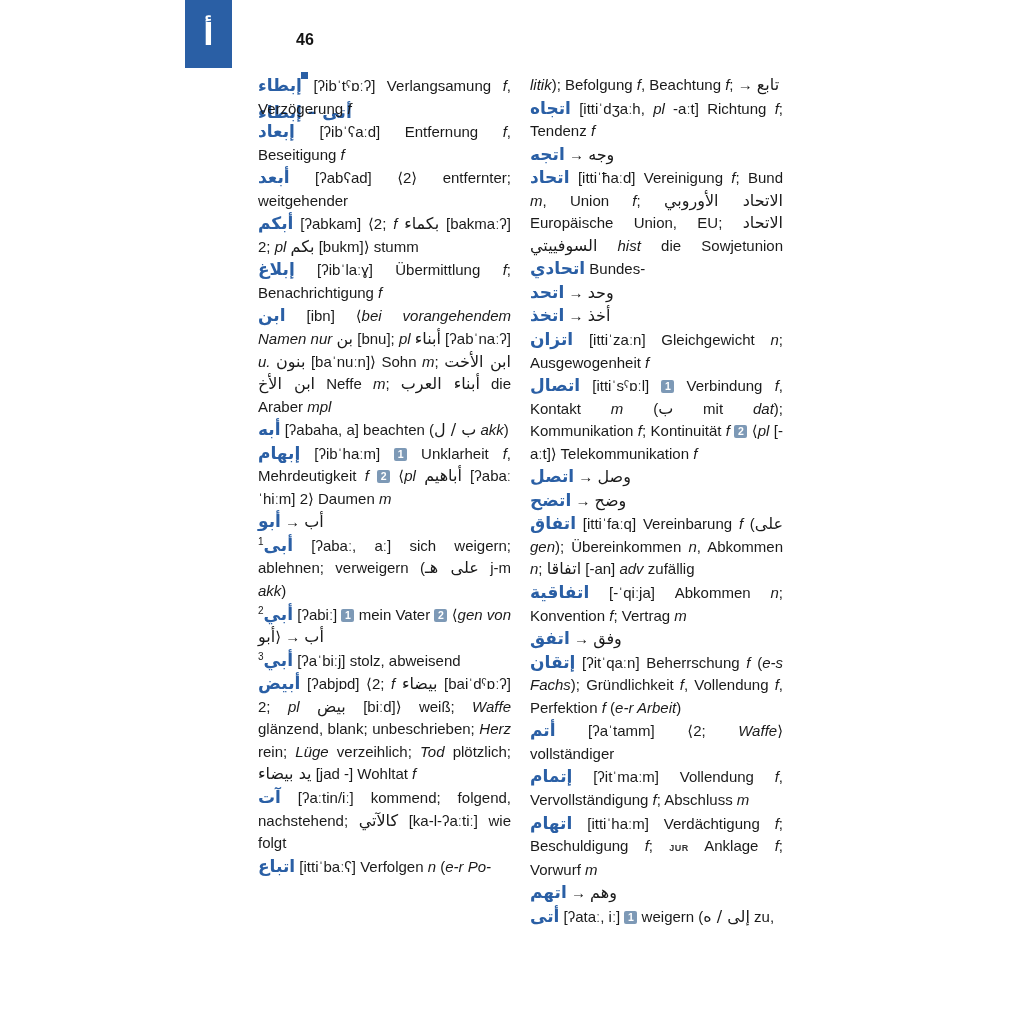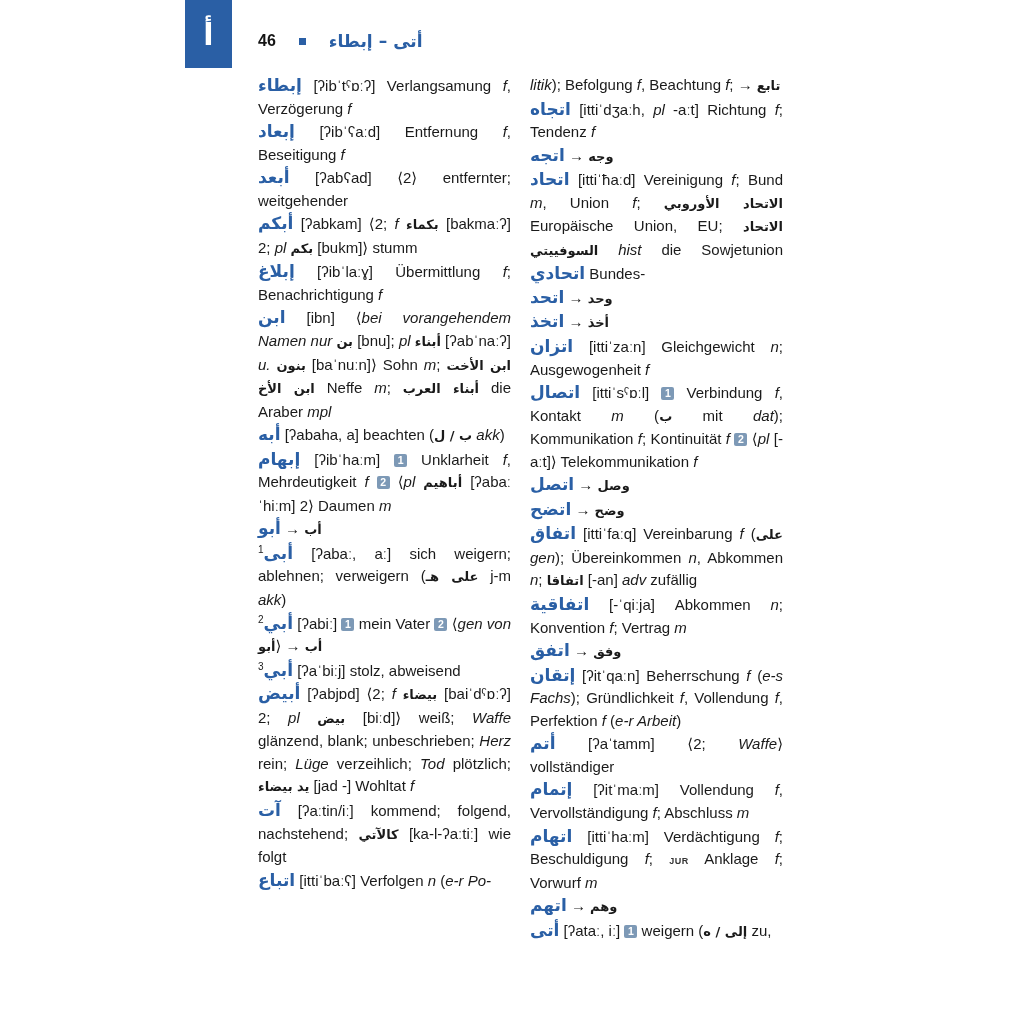--- a/index.html
+++ b/index.html
@@ -9,21 +9,21 @@
     color:#1a1a1a;
   }
   .page{position:absolute;inset:0;background:#fff;overflow:hidden;}
   .tab{
     position:absolute;left:185px;top:0;width:47px;height:68px;
     background:#2a5fa5;color:#fff;display:flex;align-items:center;justify-content:center;
     font-size:30px;font-weight:bold;font-family:"DejaVu Sans",sans-serif;
   }
   .header{
     position:absolute;left:258px;top:31px;height:20px;
-    display:flex;align-items:center;gap:23px;
+    display:flex;align-items:center;gap:23px;flex-direction:column;
   }
   .pagenum{font-weight:bold;font-size:16px;color:#141414;}
   .bullet{width:7px;height:7px;background:#2a5fa5;display:inline-block;flex:0 0 auto;}
   .guide{
     color:#2a5fa5;font-weight:bold;font-size:17px;
     font-family:"DejaVu Sans",sans-serif;display:flex;gap:6px;align-items:center;
   }
   .guide .gw{unicode-bidi:isolate;direction:rtl;}
   .col{
     position:absolute;top:74px;width:253px;
@@ -31,22 +31,22 @@
   }
   #col-left{left:258px;}
   #col-right{left:530px;}
   .entry{margin:0;padding:0;}
   .hw{
     color:#2a5fa5;font-weight:bold;font-size:17px;
     font-family:"DejaVu Sans",sans-serif;
     unicode-bidi:isolate;direction:rtl;
   }
   .ar{
-    font-family:"DejaVu Sans",sans-serif;font-size:13px;
-    unicode-bidi:isolate;direction:rtl;font-weight:bold;
+    font-family:"DejaVu Sans",sans-serif;font-size:16px;
+    unicode-bidi:isolate;direction:rtl;
   }
   .it{font-style:italic;}
   .box{
     display:inline-block;background:#7d99b6;color:#fff;
     font-size:10.5px;font-weight:bold;width:13px;height:13px;line-height:13px;
     text-align:center;vertical-align:1px;border-radius:2px;
   }
   .sup{vertical-align:super;font-size:10px;line-height:0;}
   .sc{font-variant:small-caps;font-size:13.5px;letter-spacing:.5px;color:#333;font-weight:bold;}
 </style>

